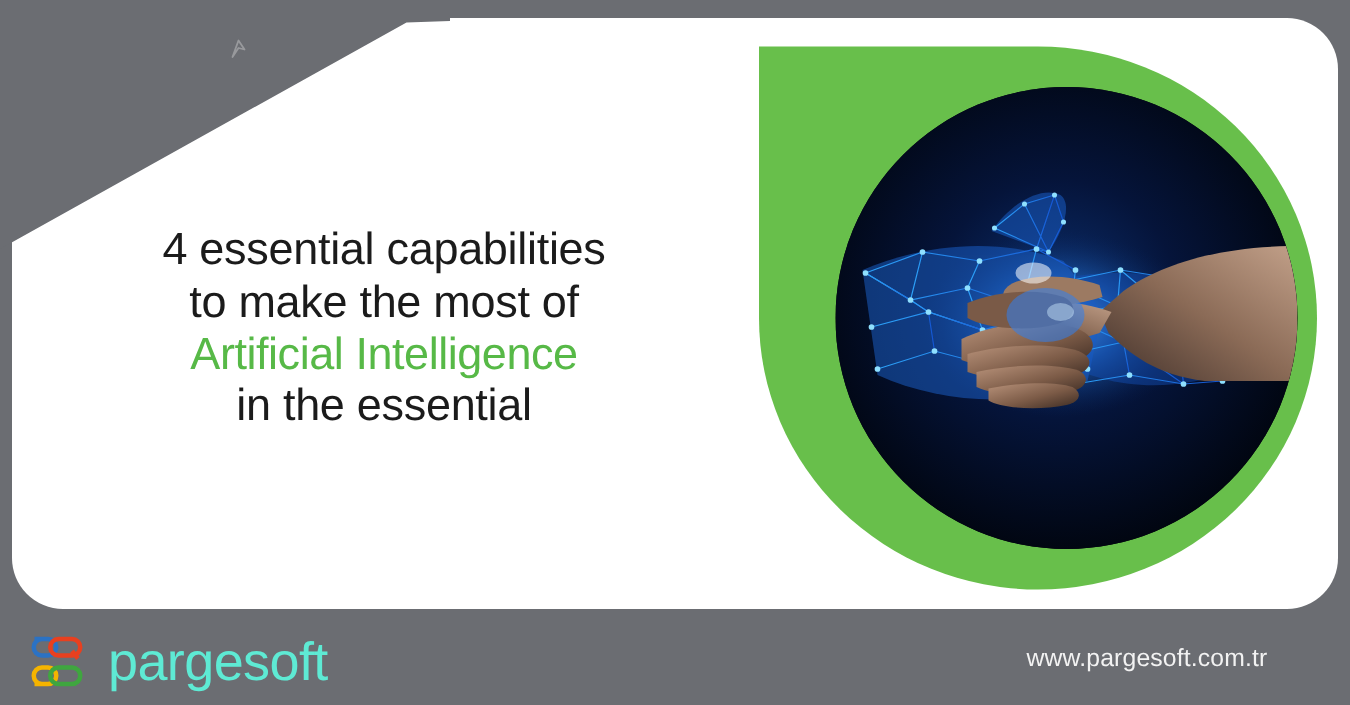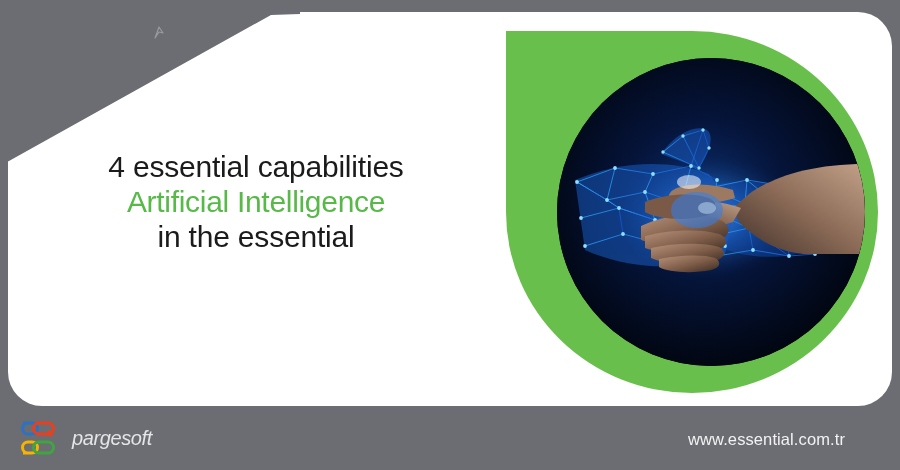--- a/index.html
+++ b/index.html
@@ -120,25 +120,24 @@
     display: flex;
     align-items: center;
     gap: 12px;
   }
   .logo-mark {
     width: 40px;
     height: 36px;
     display: block;
   }
   .logo-word {
-    font-size: 20px;
-    color: #e5e5e5;
+    font-size: 36px;
+    color: #5eead4;
     font-weight: 400;
     letter-spacing: -0.4px;
-    font-style: italic;
   }
   .site-url {
     position: absolute;
     right: 55px;
     top: 24px;
     font-size: 16.5px;
     color: #f2f2f2;
     letter-spacing: 0.1px;
   }
 </style>
@@ -150,20 +149,21 @@
   <div class="white-panel"></div>
 
   <div class="gray-wedge"></div>
 
   <svg class="arrow-mark" viewBox="0 0 20 20">
     <path d="M5 14 L9 3 L13 9 L9 8 Z" fill="none" stroke="#ffffff" stroke-width="1.2" stroke-linejoin="round"></path>
   </svg>
 
   <div class="headline">
     <span class="ln">4 essential capabilities</span>
+    <span class="ln">to make the most of</span>
     <span class="ln accent">Artificial Intelligence</span>
     <span class="ln">in the essential</span>
   </div>
 
   <div class="art-wrap">
     <div class="green-disc"></div>
     <div class="photo-circle">
       <svg viewBox="0 0 308 308" preserveAspectRatio="xMidYMid slice" aria-hidden="true">
         <defs>
           <radialGradient id="bgGlow" cx="48%" cy="46%" r="62%">
@@ -305,16 +305,16 @@
         <path d="M3 3 h9 a5.5 5.5 0 0 1 0 11 h-4 a5.5 5.5 0 0 1 0 -11 Z" fill="none" stroke="#2b72c4" stroke-width="3"></path>
 
         <path d="M28 3 a5.5 5.5 0 0 1 0 11 h-9 a5.5 5.5 0 0 1 0 -11 Z M28 11 l4 5" fill="none" stroke="#e8401f" stroke-width="3"></path>
 
         <path d="M3 33 h9 a5.5 5.5 0 0 0 0 -11 h-4 a5.5 5.5 0 0 0 0 11 Z" fill="none" stroke="#f5b400" stroke-width="3"></path>
 
         <path d="M28 33 a5.5 5.5 0 0 0 0 -11 h-9 a5.5 5.5 0 0 0 0 11 Z" fill="none" stroke="#3fa63f" stroke-width="3"></path>
       </svg>
       <span class="logo-word">pargesoft</span>
     </div>
-    <span class="site-url">www.essential.com.tr</span>
+    <span class="site-url">www.pargesoft.com.tr</span>
   </div>
 
 </div>
 
 </body></html>

